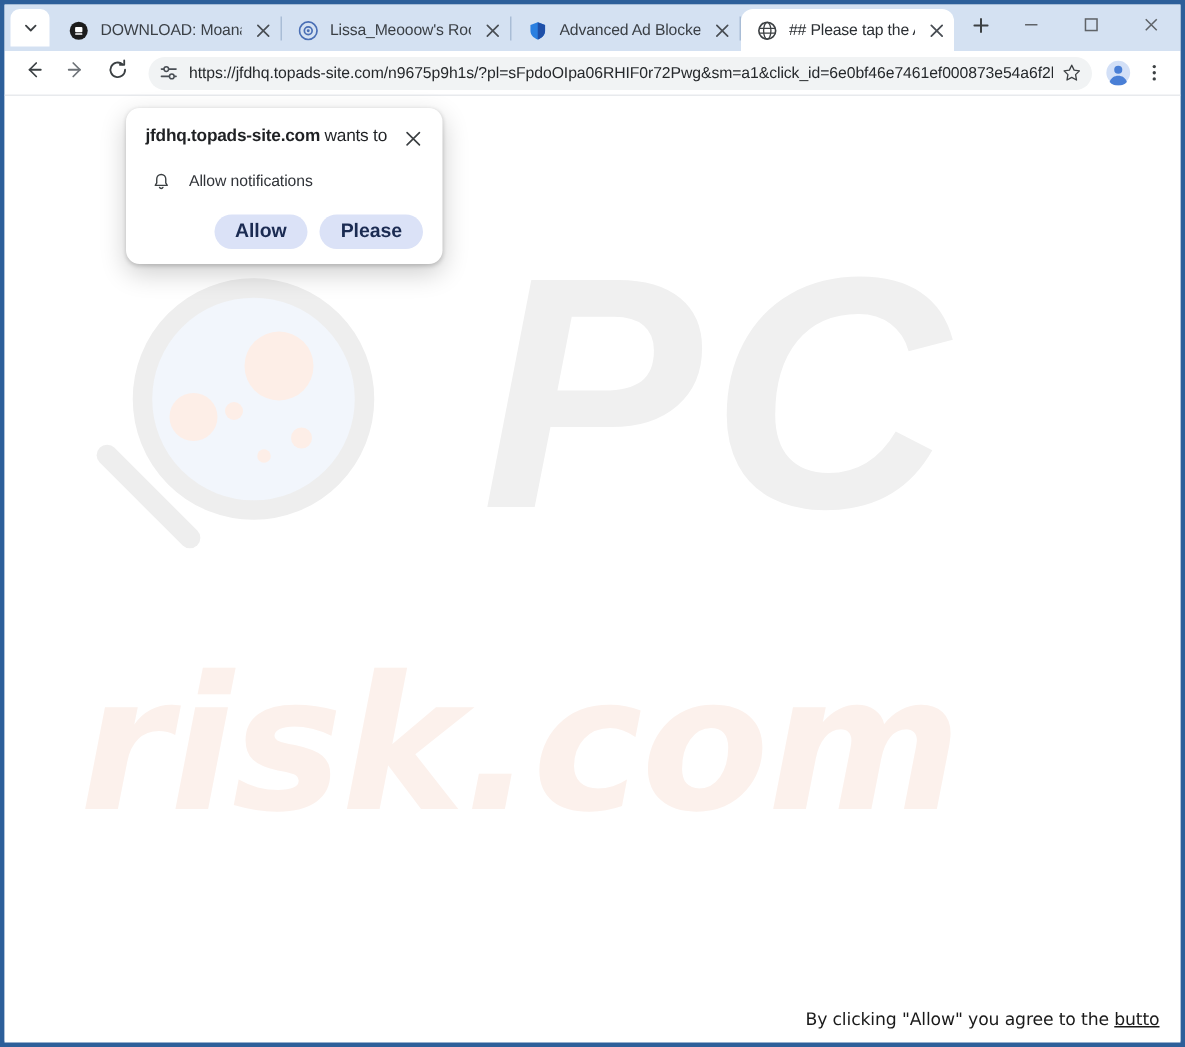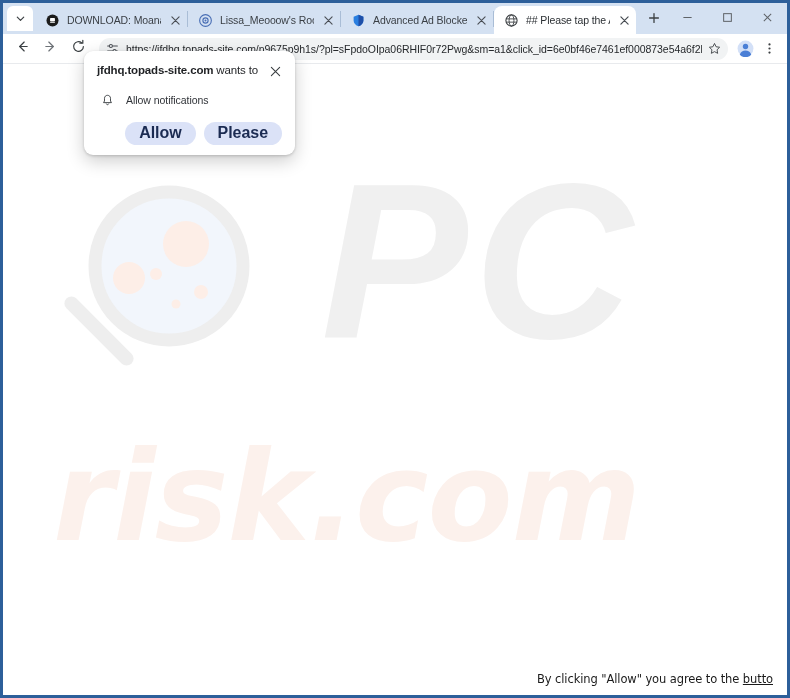--- a/index.html
+++ b/index.html
@@ -178,21 +178,21 @@
   .menu-btn {
     width: 20px; height: 22px;
     display: flex; align-items: center; justify-content: center;
     color: #3c4043;
   }
 
   
   #perm-bubble {
     position: absolute;
     left: 81px;
-    top: 48px;
+    top: 69px;
     width: 211px;
     background: #ffffff;
     border-radius: 9px;
     box-shadow: 0 1px 3px rgba(0,0,0,0.18), 0 6px 18px rgba(0,0,0,0.20);
     padding: 12px 13px 10px 13px;
     z-index: 40;
   }
   #perm-head {
     display: flex;
     align-items: flex-start;
@@ -233,21 +233,21 @@
   }
   #perm-actions {
     display: flex;
     justify-content: flex-end;
     margin-top: 14px;
     gap: 8px;
   }
   .perm-btn {
     background: #dbe2f7;
     color: #1b2b52;
-    font-size: 16px;
+    font-size: 13px;
     font-weight: bold;
     border: none;
     border-radius: 12px;
     padding: 5px 14px 6px 14px;
     line-height: 12px;
     letter-spacing: -0.05px;
     font-family: "Liberation Sans", sans-serif;
   }
 
   

